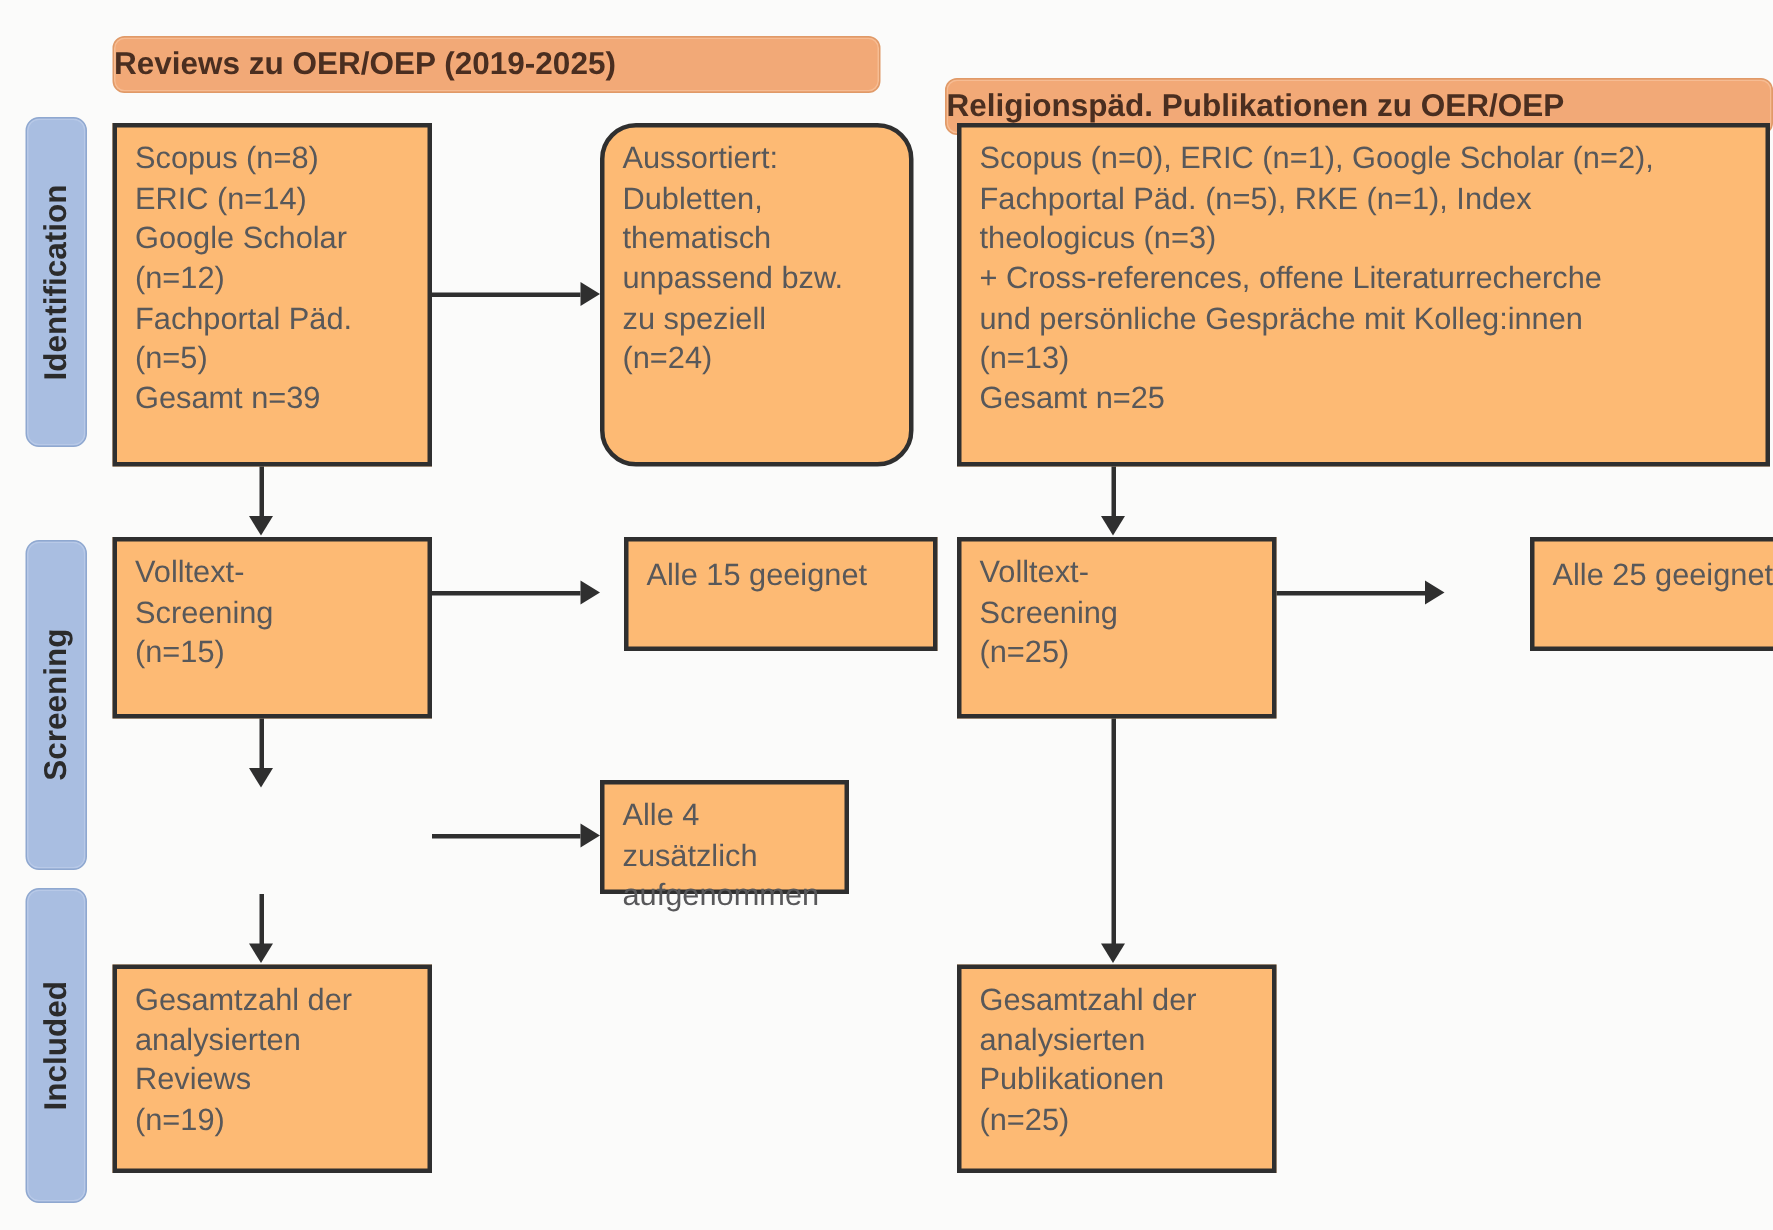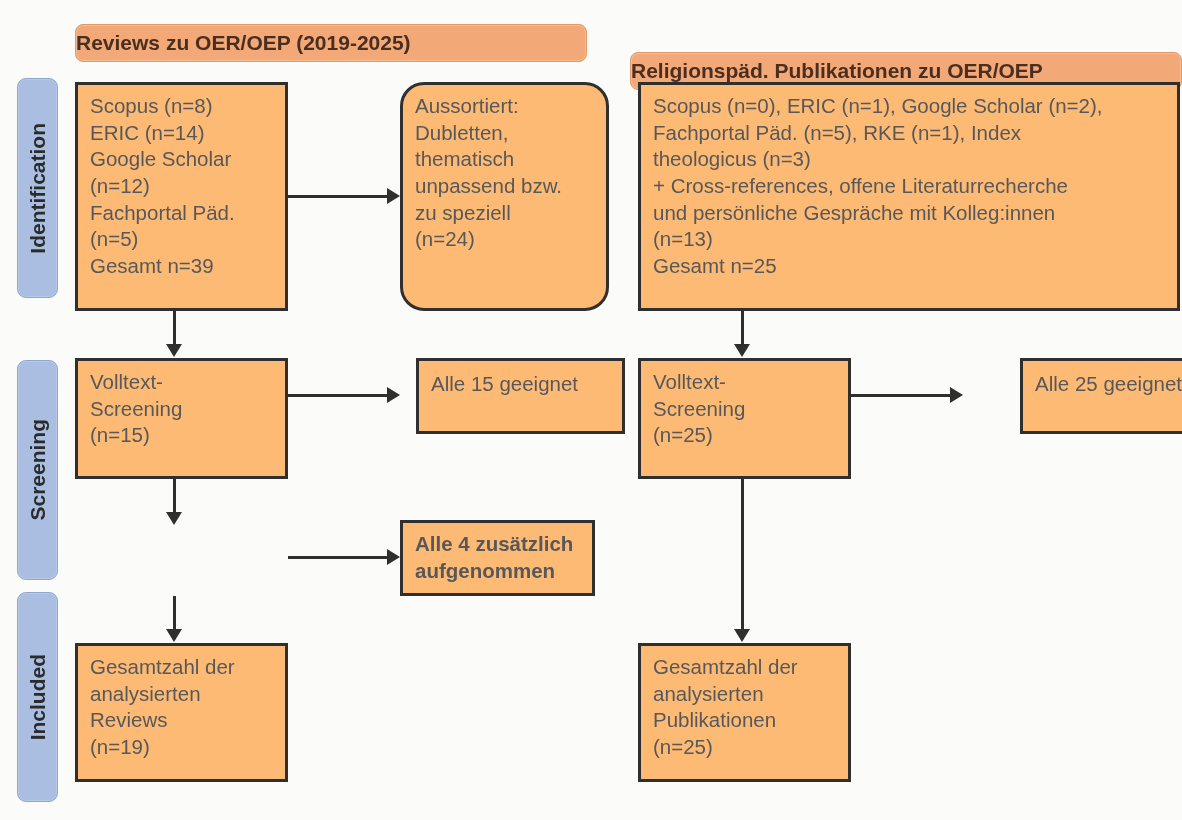--- a/index.html
+++ b/index.html
@@ -165,21 +165,21 @@
     <span class="node-text">Alle 15 geeignet</span>
   </div>
 
   <div class="hline" style="left:288px; top:394px; width:99px;"></div>
   <div class="arrow-right" style="left:387px; top:387px;"></div>
 
   <div class="vline" style="left:173px; top:479px; height:34px;"></div>
   <div class="arrow-down" style="left:166px; top:512px;"></div>
 
 
-  <div class="node" style="left:400px; top:520px; width:195px; height:76px;font-weight:bold;">
+  <div class="node" style="left:400px; top:520px; width:166px; height:76px;">
     <span class="node-text">Alle 4 zusätzlich
 aufgenommen</span>
   </div>
 
   <div class="hline" style="left:288px; top:556px; width:99px;"></div>
   <div class="arrow-right" style="left:387px; top:549px;"></div>
 
   <div class="vline" style="left:173px; top:596px; height:34px;"></div>
   <div class="arrow-down" style="left:166px; top:629px;"></div>
 

